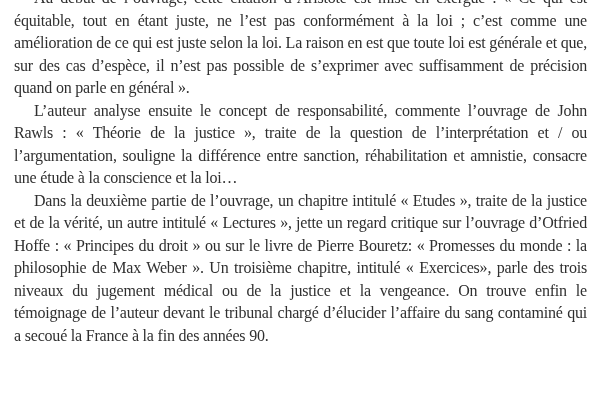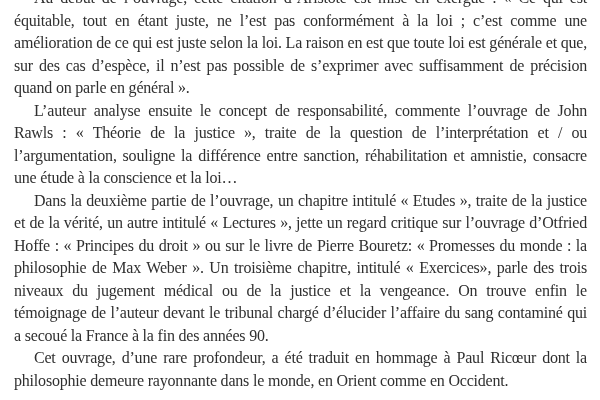--- a/index.html
+++ b/index.html
@@ -38,15 +38,14 @@
   }
 </style>
 </head>
 <body>
 
 <div class="page">
   <div class="text-block">
     <p>Au début de l’ouvrage, cette citation d’Aristote est mise en exergue&nbsp;: «&nbsp;Ce qui est équitable, tout en étant juste, ne l’est pas conformément à la loi&nbsp;; c’est comme une amélioration de ce qui est juste selon la loi. La raison en est que toute loi est générale et que, sur des cas d’espèce, il n’est pas possible de s’exprimer avec suffisamment de précision quand on parle en général&nbsp;».</p>
     <p>L’auteur analyse ensuite le concept de responsabilité, commente l’ouvrage de John Rawls&nbsp;: «&nbsp;Théorie de la justice&nbsp;», traite de la question de l’interprétation et / ou l’argumentation, souligne la différence entre sanction, réhabilitation et amnistie, consacre une étude à la conscience et la loi…</p>
     <p>Dans la deuxième partie de l’ouvrage, un chapitre intitulé «&nbsp;Etudes&nbsp;», traite de la justice et de la vérité, un autre intitulé «&nbsp;Lectures&nbsp;», jette un regard critique sur l’ouvrage d’Otfried Hoffe&nbsp;: «&nbsp;Principes du droit&nbsp;» ou sur le livre de Pierre Bouretz: «&nbsp;Promesses du monde&nbsp;: la philosophie de Max Weber&nbsp;». Un troisième chapitre, intitulé «&nbsp;Exercices», parle des trois niveaux du jugement médical ou de la justice et la vengeance. On trouve enfin le témoignage de l’auteur devant le tribunal chargé d’élucider l’affaire du sang contaminé qui a secoué la France à la fin des années 90.</p>
-    <p>Cet ouvrage, d’une rare profondeur, a été traduit en hommage à Paul Ricœur dont la philosophie demeure rayonnante dans le monde, en Orient comme en Occident.</p>
   </div>
 </div>
 
 </body></html>

